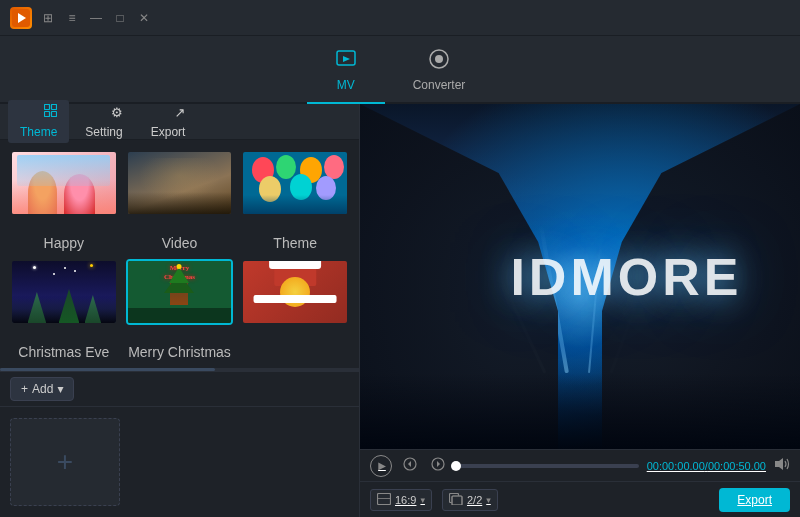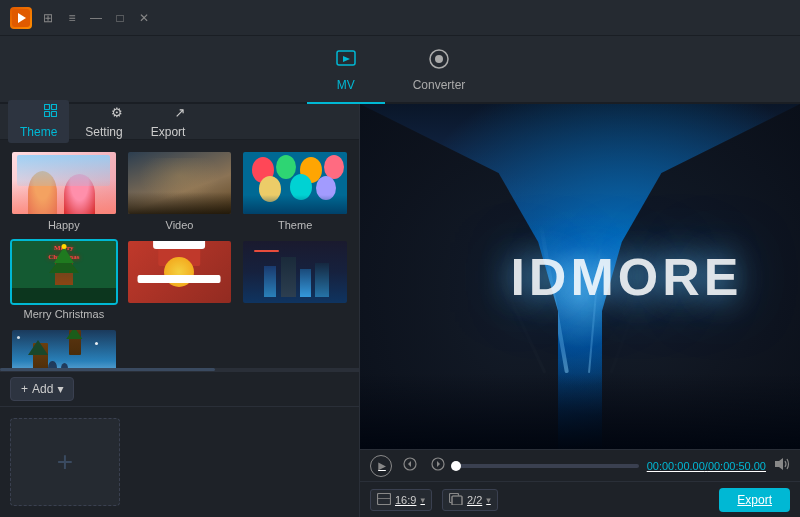--- a/index.html
+++ b/index.html
@@ -150,23 +150,23 @@
     }
     .theme-thumb {
       width: 100%;
       height: 66px;
       border-radius: 4px;
       overflow: hidden;
       position: relative;
       border: 2px solid transparent;
     }
     .theme-label {
-      font-size: 11px;
+      font-size: 14px;
       color: #bbb;
-      margin-top: 3px;
+      margin-top: 19px;
     }
 
     
     #add-bar {
       height: 36px;
       background: #1e2228;
       display: flex;
       align-items: center;
       padding: 0 10px;
       border-top: 1px solid #2a2f38;
@@ -481,20 +481,36 @@
             <div style="position:absolute;top:38%;left:15%;width:22px;height:26px;background:#eccc68;border-radius:50%;"></div>
             <div style="position:absolute;top:36%;left:45%;width:22px;height:26px;background:#00d2d3;border-radius:50%;"></div>
             <div style="position:absolute;top:38%;left:70%;width:20px;height:24px;background:#a29bfe;border-radius:50%;"></div>
             <div style="position:absolute;bottom:0;left:0;right:0;height:30%;background:linear-gradient(to top,rgba(0,60,100,0.9),transparent);"></div>
           </div>
         </div>
         <div class="theme-label">Theme</div>
       </div>
 
 
+      <div class="theme-item">
+        <div class="theme-thumb">
+          <div style="width:100%;height:100%;background:linear-gradient(180deg,#0d0d2b 0%,#1a1a5e 60%,#2c3e50 100%);position:relative;overflow:hidden;">
+            <div style="position:absolute;top:8%;left:20%;width:3px;height:3px;background:#fff;border-radius:50%;box-shadow:0 0 3px #fff;"></div>
+            <div style="position:absolute;top:15%;left:60%;width:2px;height:2px;background:#fff;border-radius:50%;"></div>
+            <div style="position:absolute;top:5%;left:75%;width:3px;height:3px;background:#ffcc00;border-radius:50%;box-shadow:0 0 4px #ffcc00;"></div>
+            <div style="position:absolute;top:20%;left:40%;width:2px;height:2px;background:#fff;border-radius:50%;"></div>
+            <div style="position:absolute;top:10%;left:50%;width:2px;height:2px;background:#fff;border-radius:50%;"></div>
+            <div style="position:absolute;bottom:0;left:0;right:0;height:45%;background:linear-gradient(to top,rgba(0,0,10,0.9),rgba(10,10,50,0.5),transparent);"></div>
+            <div style="position:absolute;bottom:0;left:15%;width:18%;height:50%;background:linear-gradient(to top,#1a472a,#2d6a4f);clip-path:polygon(50% 0%,100% 100%,0% 100%);"></div>
+            <div style="position:absolute;bottom:0;left:45%;width:20%;height:55%;background:linear-gradient(to top,#155724,#1a472a);clip-path:polygon(50% 0%,100% 100%,0% 100%);"></div>
+            <div style="position:absolute;bottom:0;left:70%;width:16%;height:45%;background:linear-gradient(to top,#1a472a,#2d6a4f);clip-path:polygon(50% 0%,100% 100%,0% 100%);"></div>
+          </div>
+        </div>
+        <div class="theme-label">Christmas Eve</div>
+      </div>
 
       <div class="theme-item">
         <div class="theme-thumb selected-border">
           <div style="width:100%;height:100%;background:#145a32;position:relative;overflow:hidden;">
             <div style="position:absolute;top:5%;left:50%;transform:translateX(-50%);width:90%;text-align:center;">
               <div style="font-size:7px;font-weight:bold;color:#ff4444;text-shadow:0 0 4px #ff0000;font-family:serif;line-height:1.3;">Merry<br>Christmas</div>
             </div>
             <div style="position:absolute;top:35%;left:50%;transform:translateX(-50%);width:18px;height:22px;background:linear-gradient(to top,#8b4513,#654321);"></div>
             <div style="position:absolute;top:20%;left:50%;transform:translateX(-50%);border-left:15px solid transparent;border-right:15px solid transparent;border-bottom:20px solid #1a5c1a;"></div>
             <div style="position:absolute;top:10%;left:50%;transform:translateX(-50%);border-left:10px solid transparent;border-right:10px solid transparent;border-bottom:16px solid #1f7a1f;"></div>

